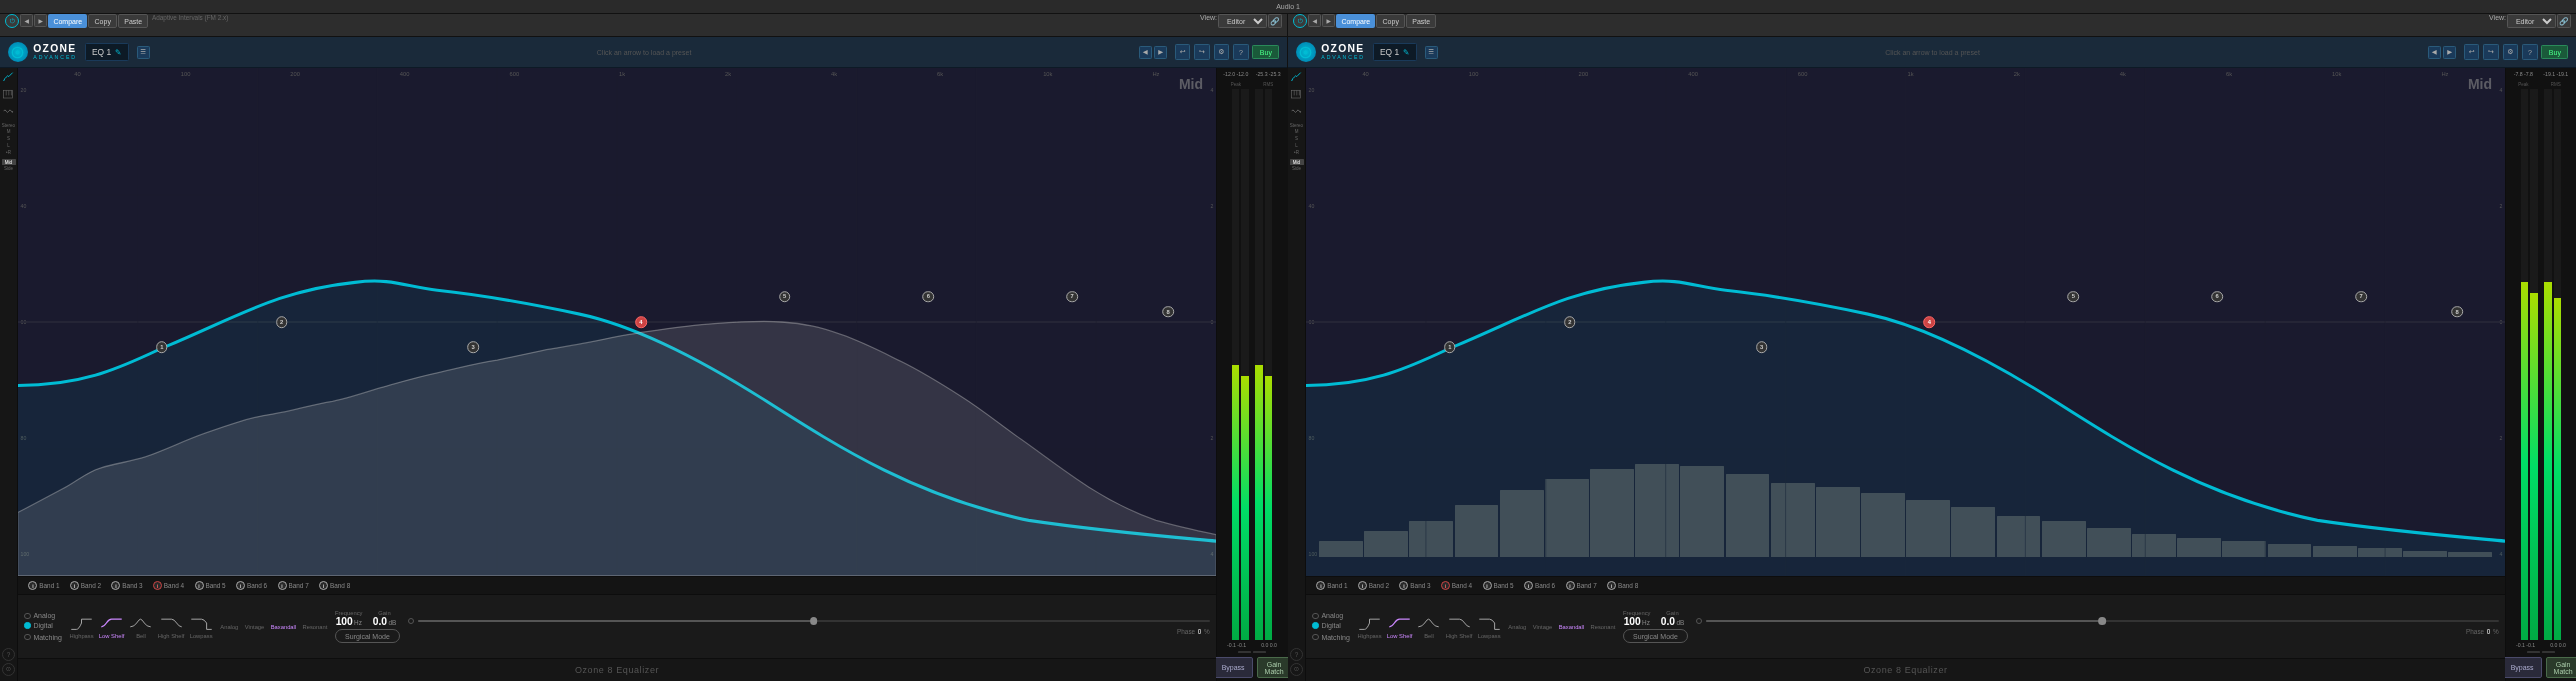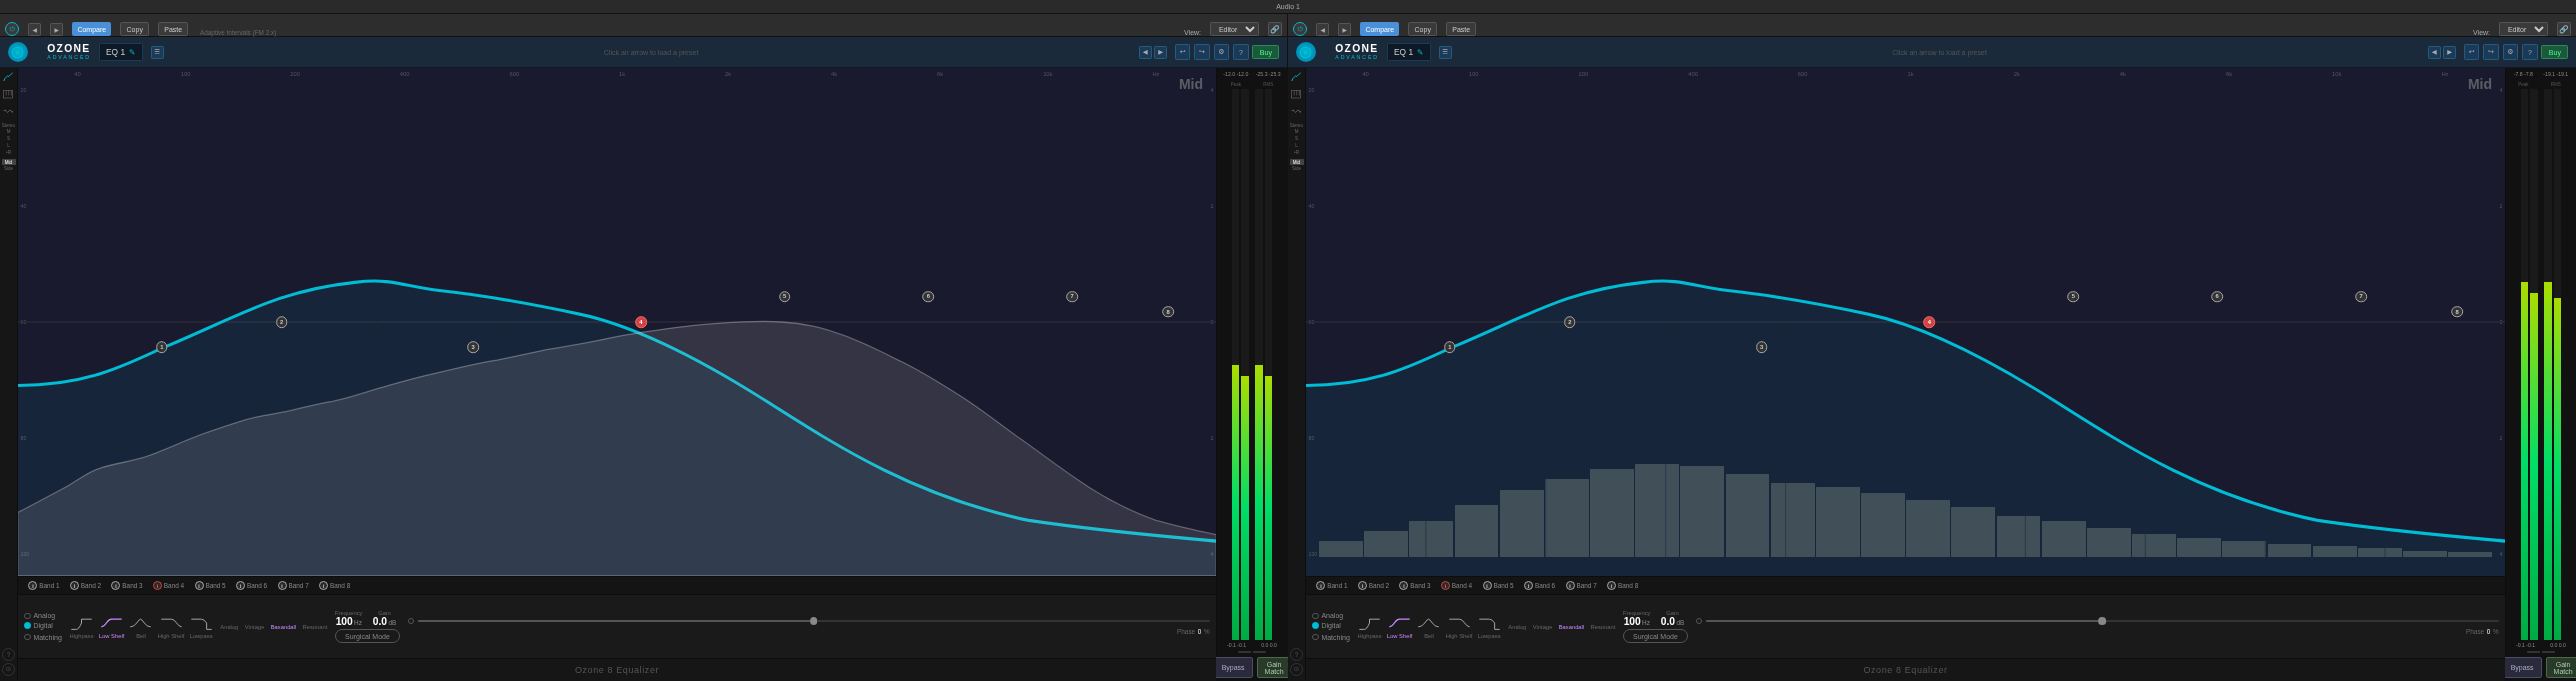--- a/index.html
+++ b/index.html
@@ -35,23 +35,23 @@
       flex-direction: column;
       background: #1e1e1e;
       border-right: 1.3px solid #111;
     }
 
     
     .transport-bar {
       height: 23px;
       background: #2d2d2d;
       display: flex;
-      align-items: flex-end;
+      align-items: flex-start;
       padding: 0 5.2px;
-      gap: 9px;
+      gap: 1px;
       border-bottom: 0.6px solid #111;
     }
 
     .power-btn {
       width: 14px;
       height: 14px;
       border-radius: 50%;
       background: #3a3a3a;
       border: 1.3px solid #555;
       display: flex;
@@ -146,21 +146,21 @@
       display: flex;
       align-items: center;
       padding: 0 7.7px;
       gap: 7.7px;
       border-bottom: 0.6px solid #0d1a26;
     }
 
     .ozone-logo {
       display: flex;
       align-items: center;
-      gap: 19px;
+      gap: 5px;
     }
 
     .ozone-icon {
       width: 20.6px;
       height: 20.6px;
       background: radial-gradient(circle, #00bcd4, #0077aa);
       border-radius: 50%;
       display: flex;
       align-items: center;
       justify-content: center;

